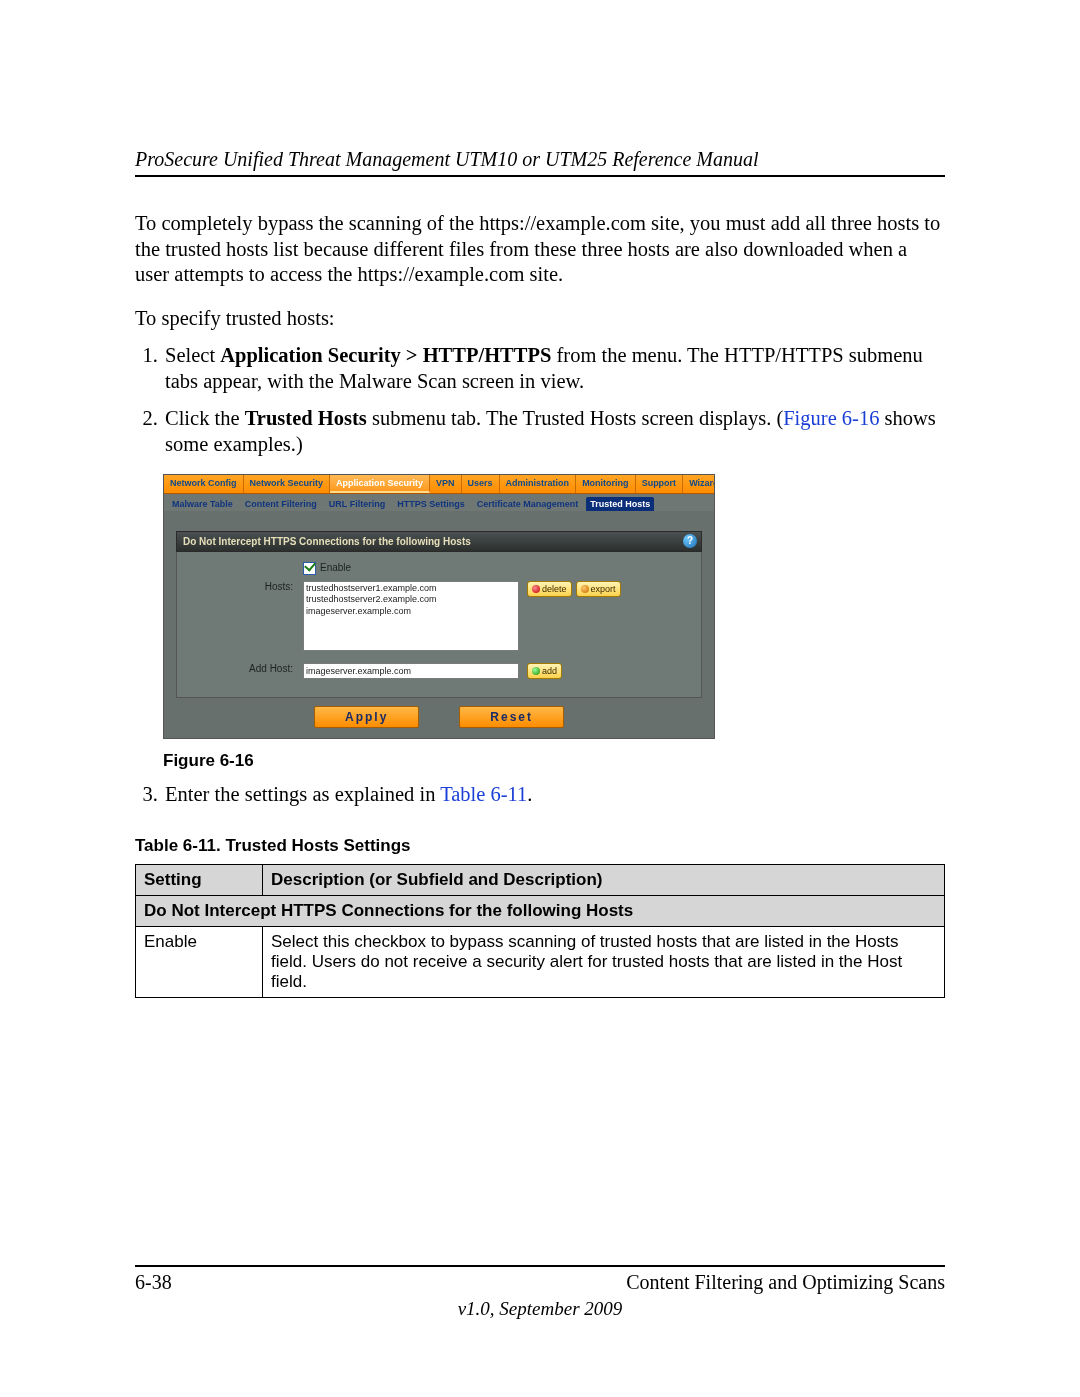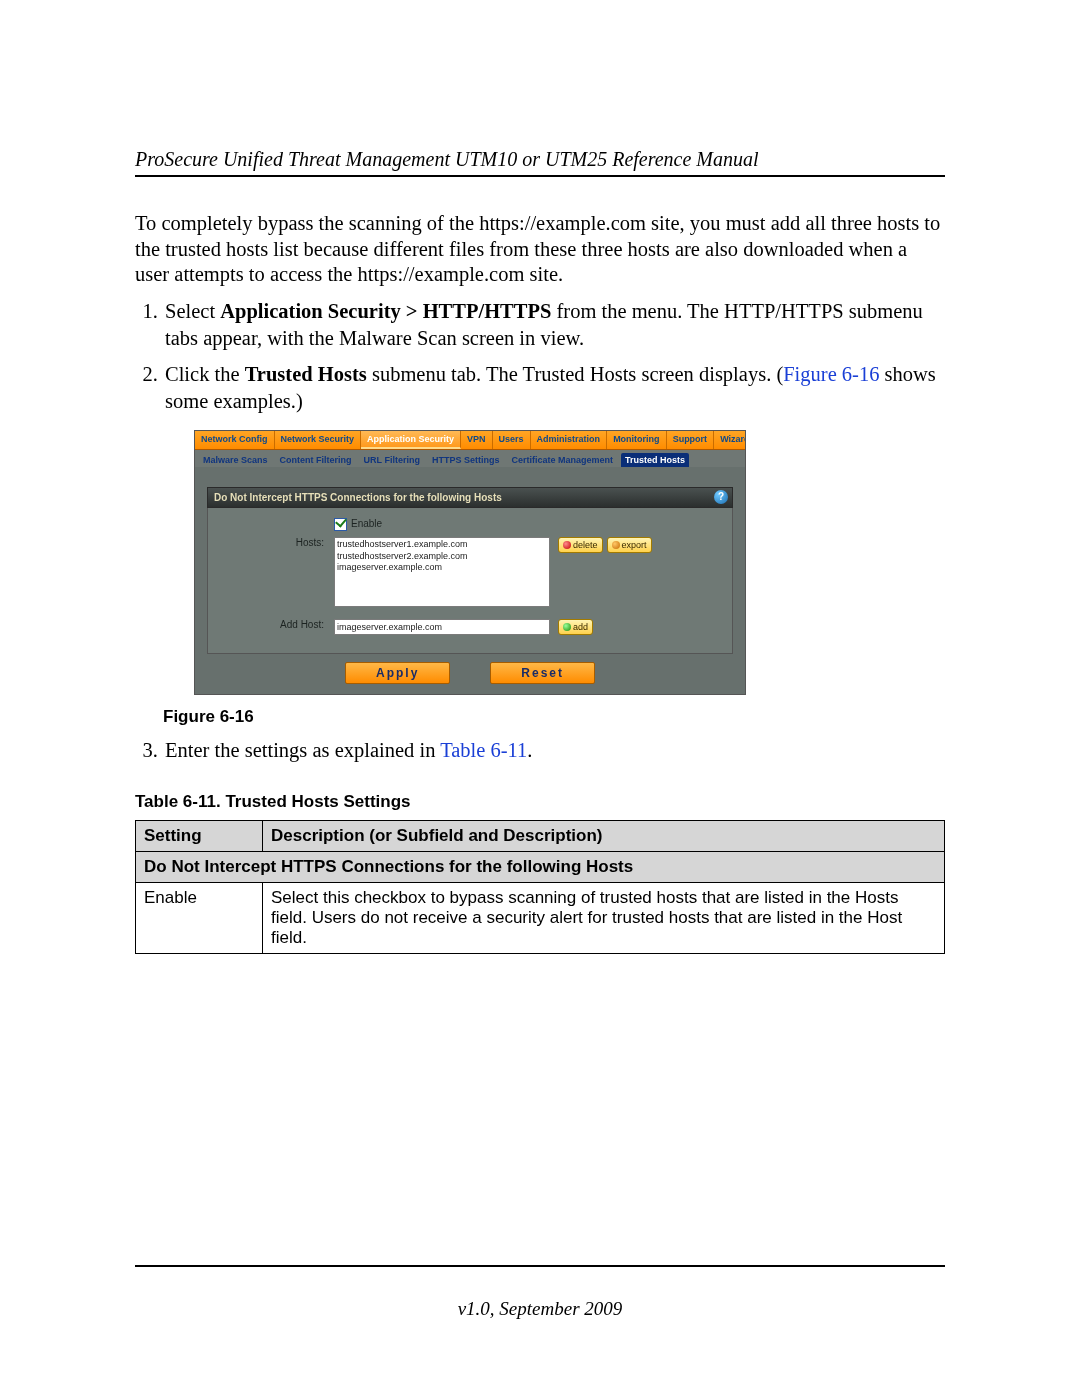--- a/index.html
+++ b/index.html
@@ -57,21 +57,20 @@
     margin-bottom: 8px;
   }
 
   
   .shot {
     width: 550px;
     background: #3b3b3b;
     border: 1px solid #555;
     font-family: Verdana, Arial, sans-serif;
     font-size: 10px;
-    margin-left: 31px;
   }
   .tabrow1 {
     display: flex;
     background: linear-gradient(#ffa524, #ff8c00);
     overflow: hidden;
     font-size: 9px;
     font-weight: bold;
     color: #104a8a;
     border-bottom: 1px solid #b05900;
   }
@@ -270,20 +269,21 @@
   }
 </style>
 </head>
 <body>
 
 <div class="page">
 
   <div class="running-head">ProSecure Unified Threat Management UTM10 or UTM25 Reference Manual</div>
 
   <div class="body-text para1">To completely bypass the scanning of the https://example.com site, you must add all three hosts to the trusted hosts list because different files from these three hosts are also downloaded when a user attempts to access the https://example.com site.</div>
+  <div class="body-text para2">To specify trusted hosts:</div>
 
   <ol class="steps">
     <li>
       <span>Select </span><span class="b">Application Security &gt; HTTP/HTTPS</span><span> from the menu. The HTTP/HTTPS submenu tabs appear, with the Malware Scan screen in view.</span>
     </li>
     <li>
       <span>Click the </span><span class="b">Trusted Hosts</span><span> submenu tab. The Trusted Hosts screen displays. (</span><span class="link">Figure 6-16</span><span> shows some examples.)</span>
     </li>
   </ol>
 
@@ -294,21 +294,21 @@
         <span class="t">Network Security</span>
         <span class="t active">Application Security</span>
         <span class="t">VPN</span>
         <span class="t">Users</span>
         <span class="t">Administration</span>
         <span class="t">Monitoring</span>
         <span class="t">Support</span>
         <span class="t">Wizards</span>
       </div>
       <div class="subtab-row">
-        <span class="subtab">Malware Scans</span>
+        <span class="subtab">Malware Table</span>
         <span class="subtab">Content Filtering</span>
         <span class="subtab">URL Filtering</span>
         <span class="subtab">HTTPS Settings</span>
         <span class="subtab">Certificate Management</span>
         <span class="subtab active">Trusted Hosts</span>
       </div>
       <div class="panel">
         <div class="panel-head">
           <span>Do Not Intercept HTTPS Connections for the following Hosts</span>
           <span class="help-dot">?</span>
@@ -374,15 +374,19 @@
       <td colspan="2">Do Not Intercept HTTPS Connections for the following Hosts</td>
     </tr>
     <tr>
       <td>Enable</td>
       <td>Select this checkbox to bypass scanning of trusted hosts that are listed in the Hosts field. Users do not receive a security alert for trusted hosts that are listed in the Host field.</td>
     </tr>
   </tbody>
     </table>
 
   <div class="foot-rule"></div>
+  <div class="foot-row">
+    <span>6-38</span>
+    <span>Content Filtering and Optimizing Scans</span>
+  </div>
   <div class="foot-center">v1.0, September 2009</div>
 
 </div>
 
 </body></html>

